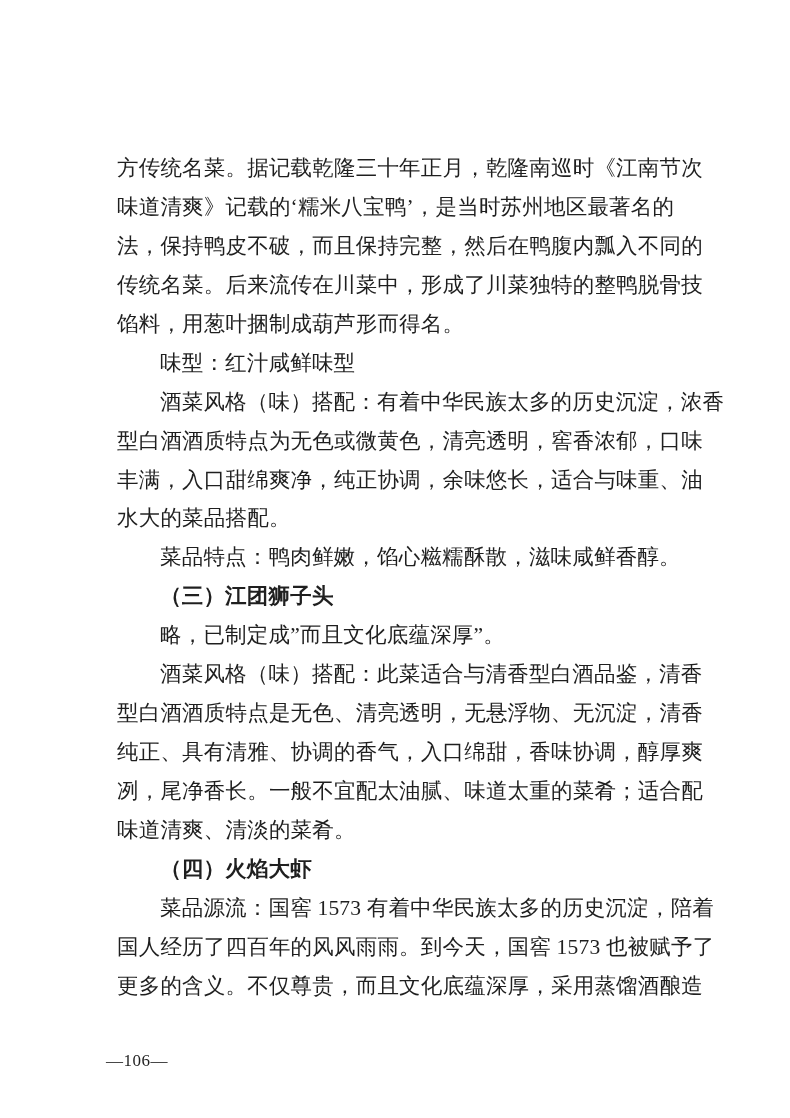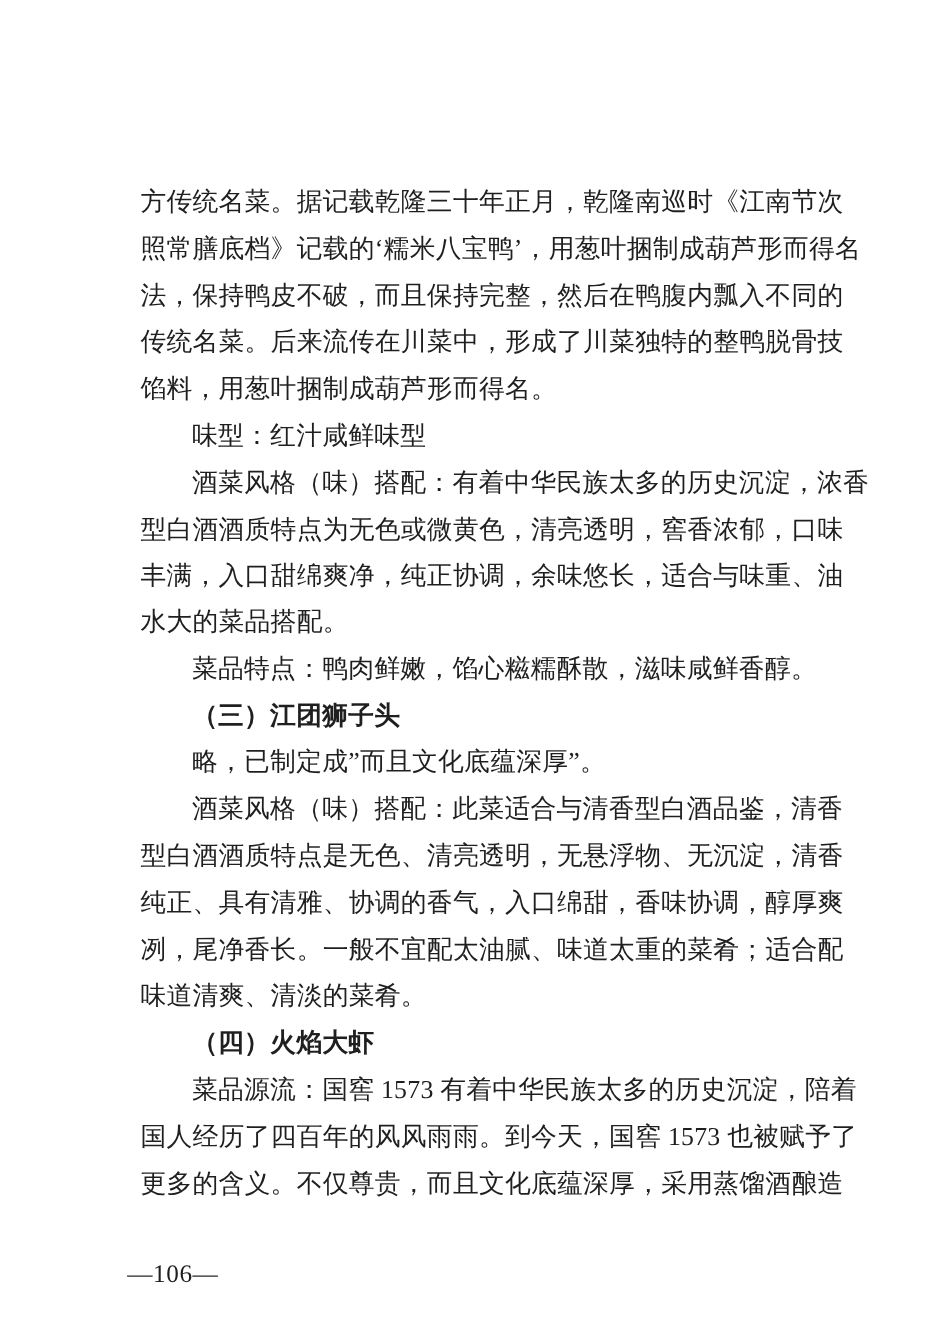--- a/index.html
+++ b/index.html
@@ -35,33 +35,33 @@
     padding-left: 43px;
     font-family: Liberation Serif, serif;
   }
   .line.bold {
     font-weight: 700;
   }
   .page-number {
     position: absolute;
     left: 106px;
     top: 1049px;
-    font-size: 21px;
+    font-size: 17px;
     line-height: 24px;
     letter-spacing: 0.5px;
     color: #1f1f1f;
   }
 </style>
 </head>
 <body>
 
 <div class="page">
   <div class="text-block">
       <div class="line">方传统名菜。据记载乾隆三十年正月，乾隆南巡时《江南节次</div>
-      <div class="line">照常膳底档》记载的‘糯米八宝鸭’，用葱叶捆制成葫芦形而得名</div>
+      <div class="line">味道清爽》记载的‘糯米八宝鸭’，是当时苏州地区最著名的</div>
       <div class="line">法，保持鸭皮不破，而且保持完整，然后在鸭腹内瓢入不同的</div>
       <div class="line">传统名菜。后来流传在川菜中，形成了川菜独特的整鸭脱骨技</div>
       <div class="line">馅料，用葱叶捆制成葫芦形而得名。</div>
       <div class="line ind">味型：红汁咸鲜味型</div>
       <div class="line ind">酒菜风格（味）搭配：有着中华民族太多的历史沉淀，浓香</div>
       <div class="line">型白酒酒质特点为无色或微黄色，清亮透明，窖香浓郁，口味</div>
       <div class="line">丰满，入口甜绵爽净，纯正协调，余味悠长，适合与味重、油</div>
       <div class="line">水大的菜品搭配。</div>
       <div class="line ind">菜品特点：鸭肉鲜嫩，馅心糍糯酥散，滋味咸鲜香醇。</div>
       <div class="line ind bold">（三）江团狮子头</div>

